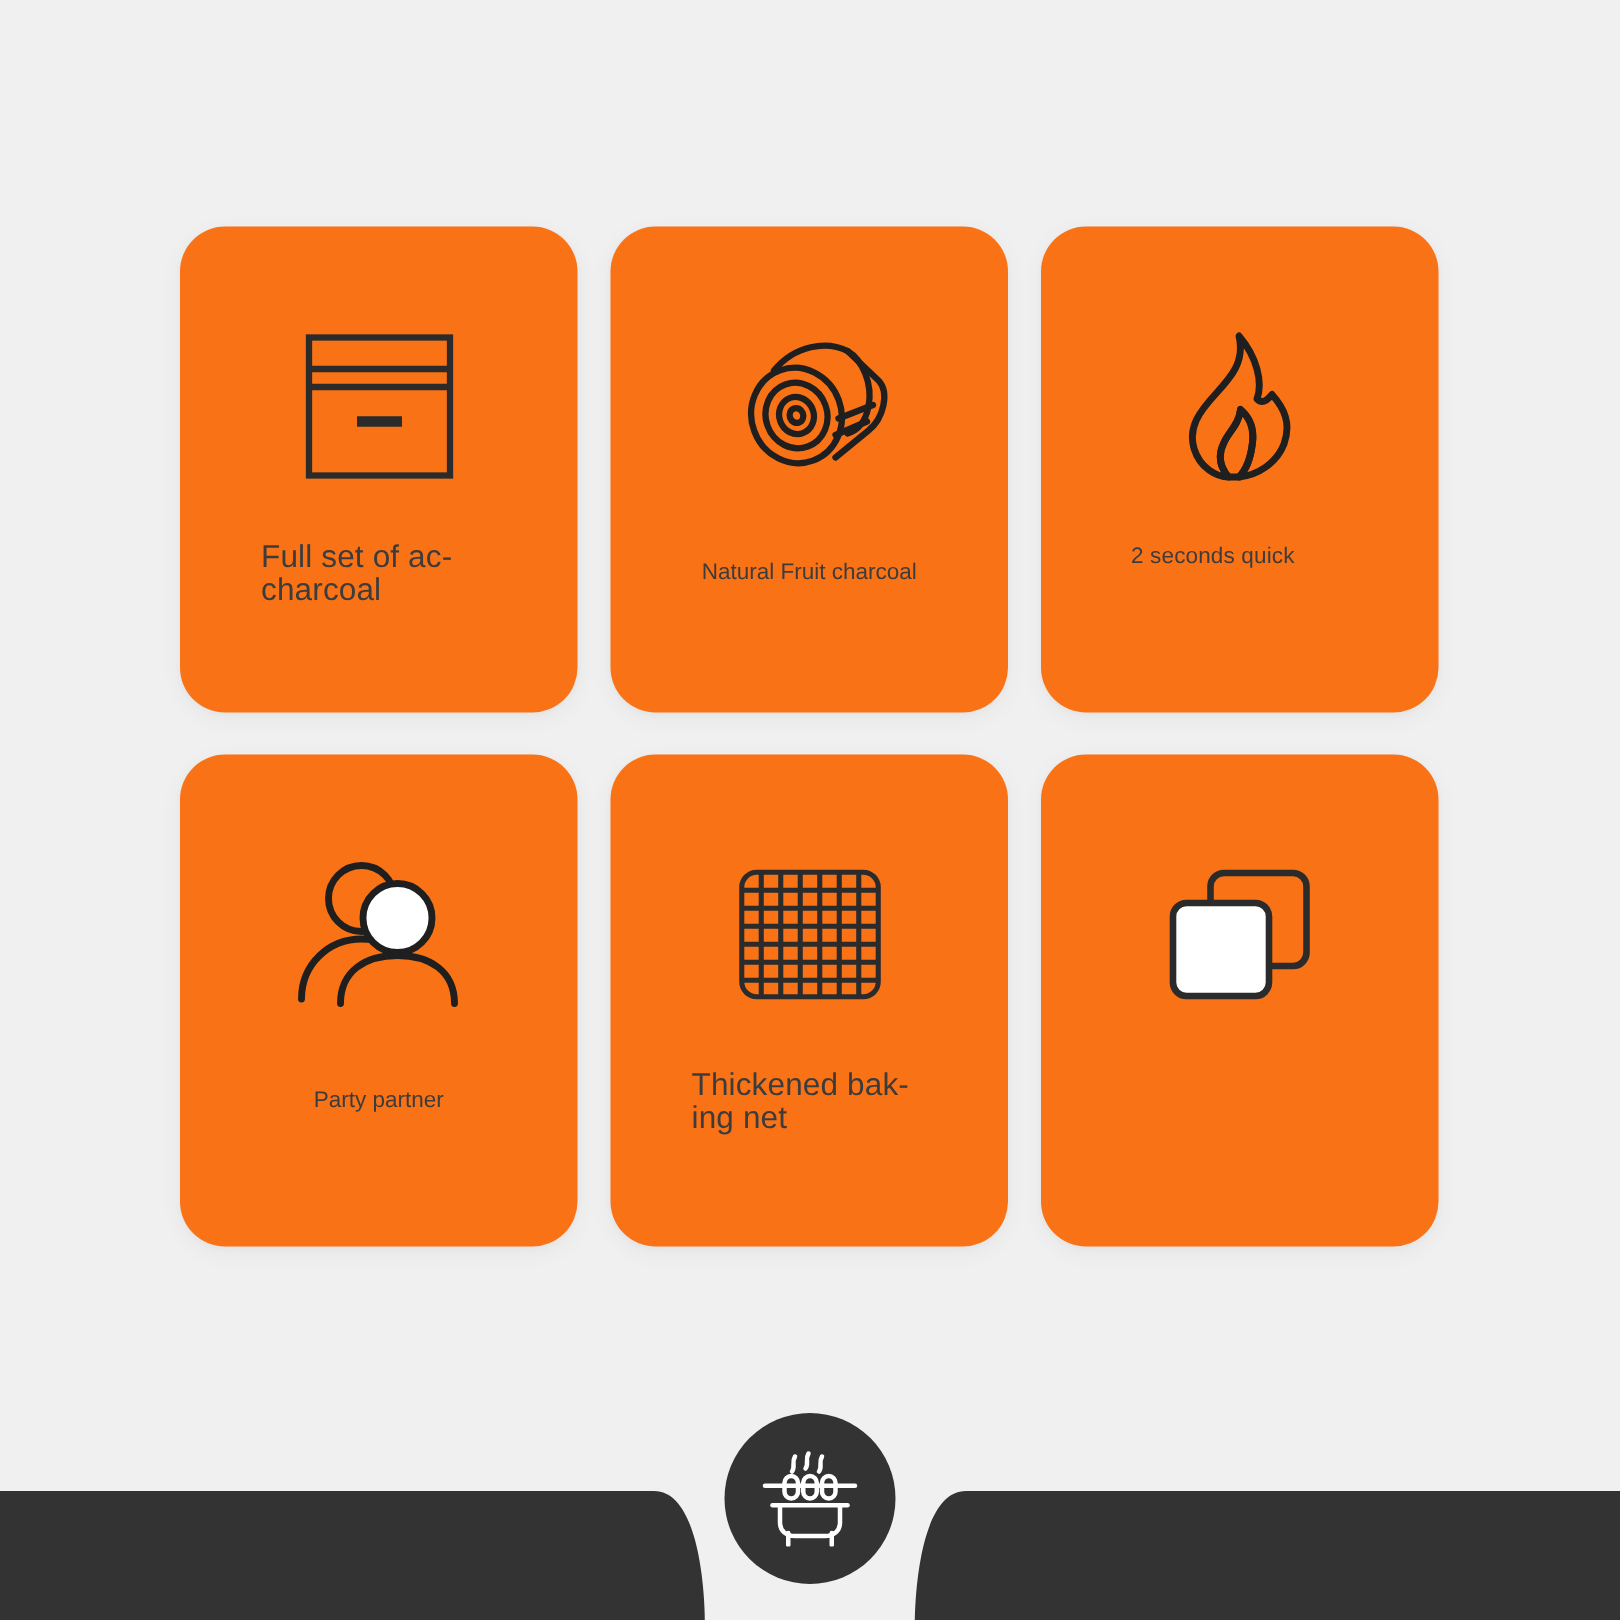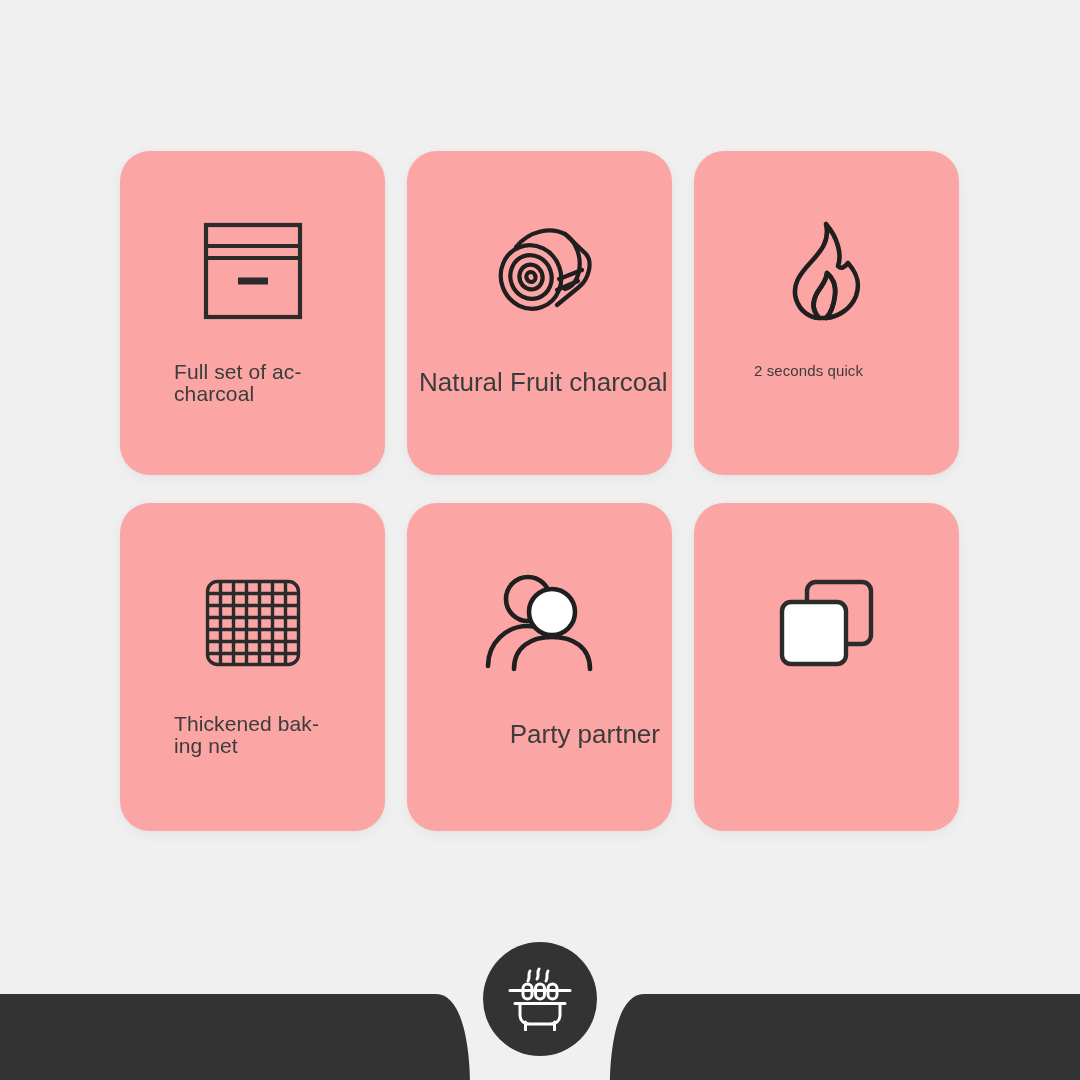--- a/index.html
+++ b/index.html
@@ -29,21 +29,21 @@
     top: 151px;
     width: 840px;
     display: grid;
     grid-template-columns: 265px 265px 265px;
     grid-template-rows: 324px 328px;
     column-gap: 22px;
     row-gap: 28px;
   }
 
   .card {
-    background: #fca5a5;
+    background: #f97316;
     border-radius: 30px;
     box-shadow: 0 4px 16px rgba(0,0,0,0.045), 0 1px 4px rgba(0,0,0,0.03);
     position: relative;
     box-sizing: border-box;
     overflow: hidden;
   }
 
   .card-icon {
     position: absolute;
     left: 0;
@@ -63,22 +63,22 @@
     position: absolute;
     left: 0;
     right: 0;
     color: #3c3c3c;
     box-sizing: border-box;
   }
 
   
   .card-label.centered {
     top: 218px;
-    text-align: right;
-    font-size: 26px;
+    text-align: center;
+    font-size: 15px;
     line-height: 26px;
     padding: 0 12px;
   }
 
   
   .card-label.wrapped {
     top: 210px;
     text-align: left;
     font-size: 21px;
     line-height: 22px;
@@ -179,20 +179,38 @@
                    C48 58, 50 66, 49 74 C48 83, 45 92, 40 97
                    C52 96, 65 88, 70 75 C75 61, 70 51, 62 42
                    C58 47, 55 48, 52 45 C56 34, 52 17, 40 3 Z"></path>
 
           <path d="M41 52 C40 62, 33 67, 30 74 C26 82, 27 90, 33 97
                    C37 97, 42 97, 40 97 C45 92, 48 83, 49 74 C50 66, 48 58, 41 52 Z"></path>
         </svg>
       </div>
       <div class="card-label wrapped small">
         <span class="line">2 seconds quick</span>
+      </div>
+    </div>
+
+    <div class="card">
+      <div class="card-icon">
+        <svg width="112" height="98" viewBox="0 0 112 98" fill="none" stroke="#1f1f1f" stroke-width="4.6" stroke-linecap="round" stroke-linejoin="round">
+
+          <circle cx="44" cy="25" r="22"></circle>
+
+          <path d="M4 92 C4 69, 22 52, 44 52 C50 52, 55 53, 60 55"></path>
+
+          <circle cx="68" cy="38" r="23" fill="#ffffff"></circle>
+
+          <path d="M30 95 C30 73, 47 63, 68 63 C89 63, 106 73, 106 95"></path>
+        </svg>
+      </div>
+      <div class="card-label centered">
+        <span class="line">Party partner</span>
       </div>
     </div>
 
     <div class="card">
       <div class="card-icon">
         <svg width="96" height="88" viewBox="0 0 96 88" fill="none" stroke="#2b2b2b" stroke-width="3.4">
           <rect x="2.5" y="2.5" width="91" height="83" rx="10"></rect>
           <line x1="15.5" y1="2.5" x2="15.5" y2="85.5"></line>
           <line x1="28.5" y1="2.5" x2="28.5" y2="85.5"></line>
           <line x1="41.5" y1="2.5" x2="41.5" y2="85.5"></line>
@@ -208,38 +226,20 @@
         </svg>
       </div>
       <div class="card-label wrapped">
         <span class="line">Thickened bak-</span>
         <span class="line">ing net</span>
       </div>
     </div>
 
     <div class="card">
       <div class="card-icon">
-        <svg width="112" height="98" viewBox="0 0 112 98" fill="none" stroke="#1f1f1f" stroke-width="4.6" stroke-linecap="round" stroke-linejoin="round">
-
-          <circle cx="44" cy="25" r="22"></circle>
-
-          <path d="M4 92 C4 69, 22 52, 44 52 C50 52, 55 53, 60 55"></path>
-
-          <circle cx="68" cy="38" r="23" fill="#ffffff"></circle>
-
-          <path d="M30 95 C30 73, 47 63, 68 63 C89 63, 106 73, 106 95"></path>
-        </svg>
-      </div>
-      <div class="card-label centered">
-        <span class="line">Party partner</span>
-      </div>
-    </div>
-
-    <div class="card">
-      <div class="card-icon">
         <svg width="96" height="88" viewBox="0 0 96 88" fill="none" stroke="#2b2b2b" stroke-width="4.4" stroke-linejoin="round">
           <rect x="28" y="3" width="64" height="62" rx="9"></rect>
           <rect x="3" y="23" width="64" height="62" rx="9" fill="#ffffff"></rect>
         </svg>
       </div>
     </div>
 
   </div>
 
   <div class="footer-bar">

